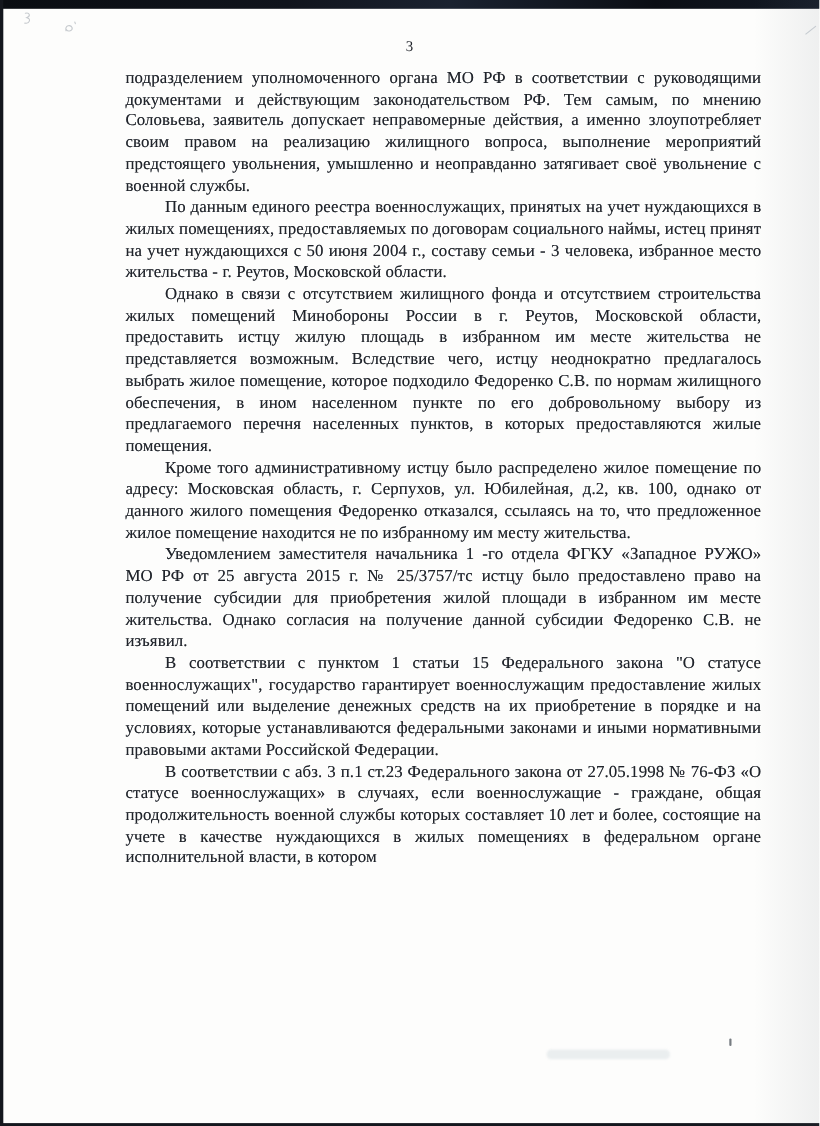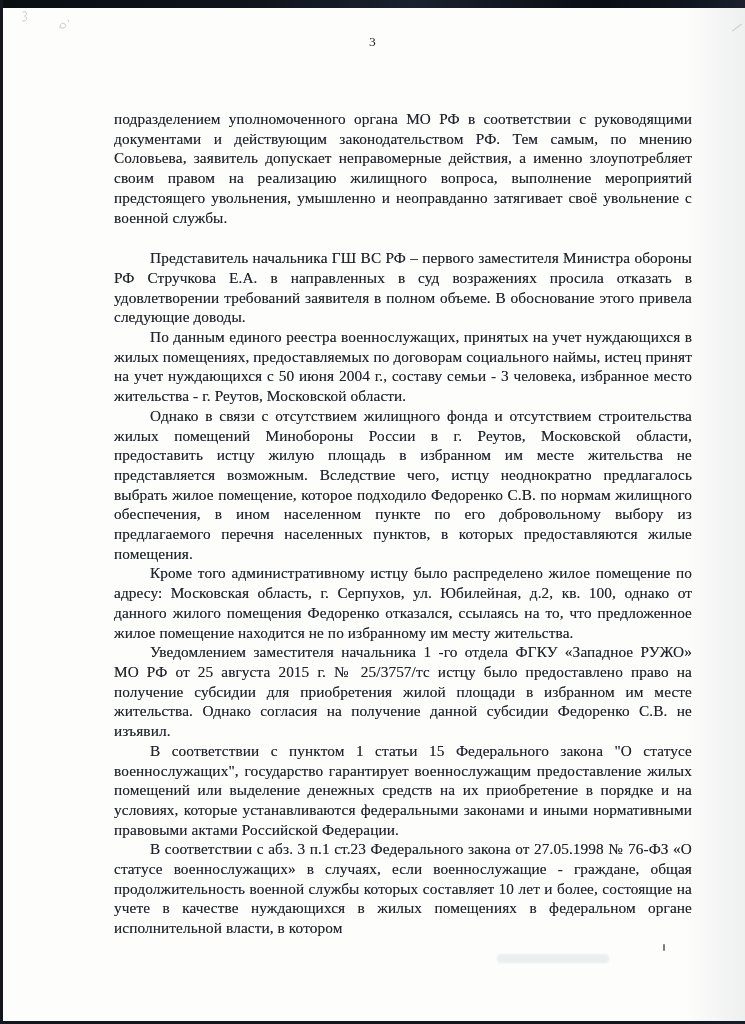--- a/index.html
+++ b/index.html
@@ -86,21 +86,21 @@
     color: var(--ink);
     text-shadow: 0 0 0.4px rgba(32, 38, 48, 0.55);
     letter-spacing: 0.1px;
   }
   .para {
     margin: 0;
     text-indent: 36px;
     text-align: justify;
     text-align-last: left;
   }
-  .para.no-indent { text-indent: 0; margin-top: 48px; }
+  .para.no-indent { text-indent: 0; }
   .para.space-before { margin-top: 21px; }
 </style>
 </head>
 <body>
 
 <div class="page">
   <div class="edge-top"></div>
   <div class="edge-left"></div>
   <div class="edge-bottom"></div>
   <div class="right-shade"></div>
@@ -117,21 +117,20 @@
     </svg>
   </div>
   <div class="corner-tick"></div>
   <div class="dash-artifact"></div>
   <div class="smudge"></div>
 
   <div class="page-number">3</div>
 
   <div class="content">
       <p class="para no-indent">подразделением уполномоченного органа МО РФ в соответствии с руководящими документами и действующим законодательством РФ. Тем самым, по мнению Соловьева, заявитель допускает неправомерные действия, а именно злоупотребляет своим правом на реализацию жилищного вопроса, выполнение мероприятий предстоящего увольнения, умышленно и неоправданно затягивает своё увольнение с военной службы.</p>
-      <p class="para space-before">Представитель начальника ГШ ВС РФ – первого заместителя Министра обороны РФ Стручкова Е.А. в направленных в суд возражениях просила отказать в удовлетворении требований заявителя в полном объеме. В обоснование этого привела следующие доводы.</p>
       <p class="para">По данным единого реестра военнослужащих, принятых на учет нуждающихся в жилых помещениях, предоставляемых по договорам социального наймы, истец принят на учет нуждающихся с 50 июня 2004 г., составу семьи - 3 человека, избранное место жительства - г. Реутов, Московской области.</p>
       <p class="para">Однако в связи с отсутствием жилищного фонда и отсутствием строительства жилых помещений Минобороны России в г. Реутов, Московской области, предоставить истцу жилую площадь в избранном им месте жительства не представляется возможным. Вследствие чего, истцу неоднократно предлагалось выбрать жилое помещение, которое подходило Федоренко С.В. по нормам жилищного обеспечения, в ином населенном пункте по его добровольному выбору из предлагаемого перечня населенных пунктов, в которых предоставляются жилые помещения.</p>
       <p class="para">Кроме того административному истцу было распределено жилое помещение по адресу: Московская область, г. Серпухов, ул. Юбилейная, д.2, кв. 100, однако от данного жилого помещения Федоренко отказался, ссылаясь на то, что предложенное жилое помещение находится не по избранному им месту жительства.</p>
       <p class="para">Уведомлением заместителя начальника 1 -го отдела ФГКУ «Западное РУЖО» МО РФ от 25 августа 2015 г. № 25/3757/тс истцу было предоставлено право на получение субсидии для приобретения жилой площади в избранном им месте жительства. Однако согласия на получение данной субсидии Федоренко С.В. не изъявил.</p>
       <p class="para">В соответствии с пунктом 1 статьи 15 Федерального закона "О статусе военнослужащих", государство гарантирует военнослужащим предоставление жилых помещений или выделение денежных средств на их приобретение в порядке и на условиях, которые устанавливаются федеральными законами и иными нормативными правовыми актами Российской Федерации.</p>
       <p class="para">В соответствии с абз. 3 п.1 ст.23 Федерального закона от 27.05.1998 № 76-ФЗ «О статусе военнослужащих» в случаях, если военнослужащие - граждане, общая продолжительность военной службы которых составляет 10 лет и более, состоящие на учете в качестве нуждающихся в жилых помещениях в федеральном органе исполнительной власти, в котором</p>
     </div>
 </div>
 
 </body></html>

